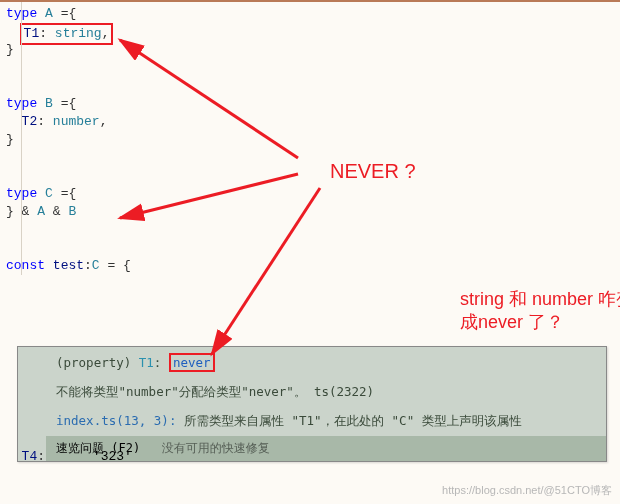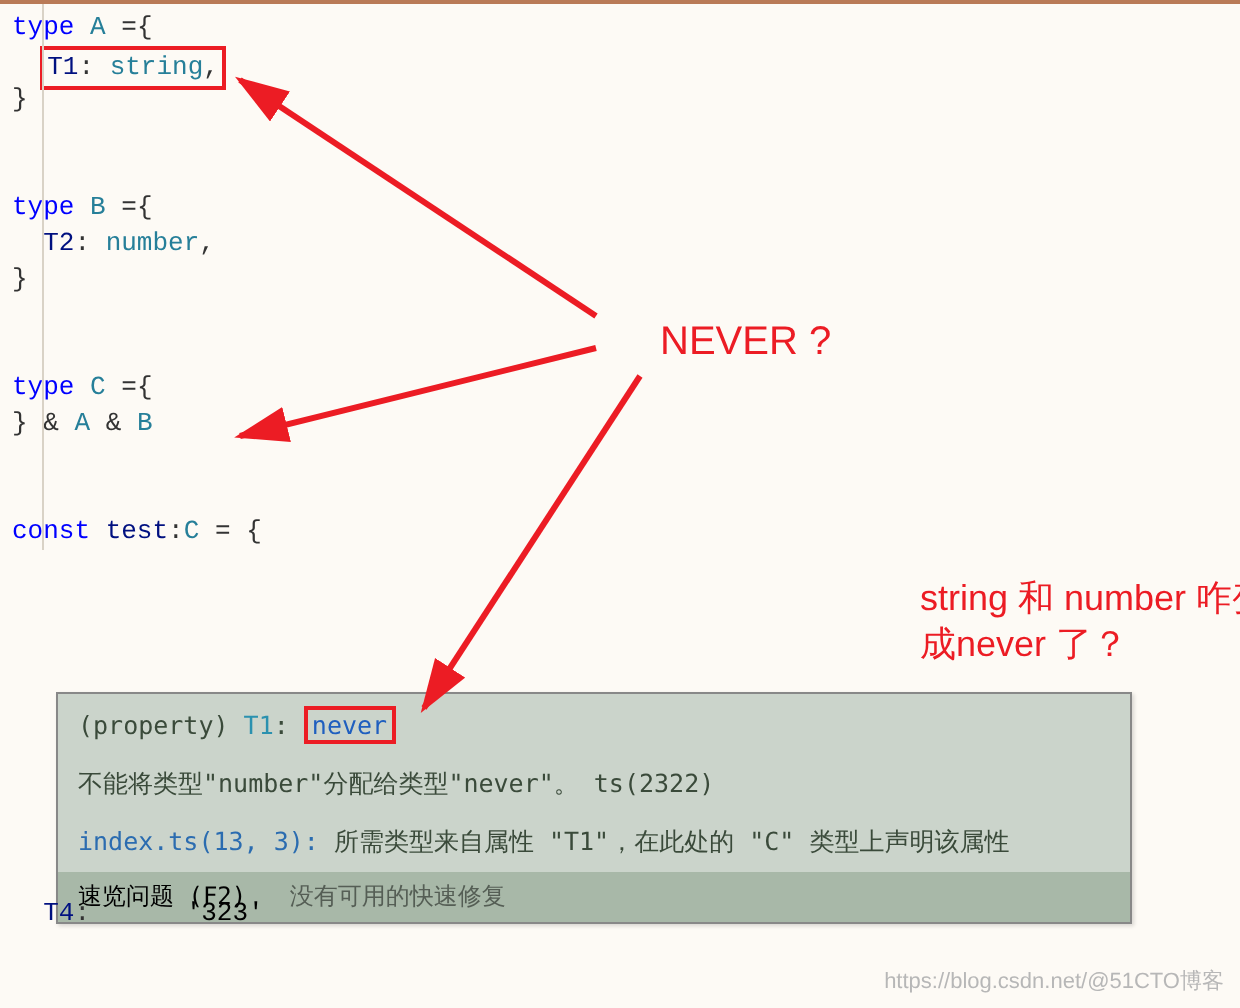--- a/index.html
+++ b/index.html
@@ -43,29 +43,30 @@
   }
   .annotation {
     position: absolute;
     color: #ec1c24;
     font-family: "Microsoft YaHei", Arial, sans-serif;
     font-size: 18px;
     margin-left: 30px;
   }
   .tooltip {
     position: absolute;
-    left: 28px;
+    left: 17px;
     top: 344px;
-    width: 538px;
+    width: 590px;
     background: #cbd4cb;
     border: 1px solid #888;
     font-family: "Microsoft YaHei", Consolas, monospace;
     font-size: 12.5px;
     color: #3a4a3a;
     box-shadow: 1px 1px 2px rgba(0,0,0,0.15);
+    padding-left: 28px;
   }
   .tooltip .tt-row {
     padding: 6px 10px;
   }
   .tooltip .sig { color: #3a4a3a; font-family: Consolas, monospace; }
   .tooltip .sig .typekw2 { color: #2b91af; }
   .tooltip .sig .never { color: #1f5fbf; }
   .tooltip .quick {
     background: #a8b8a8;
     padding: 4px 10px;

